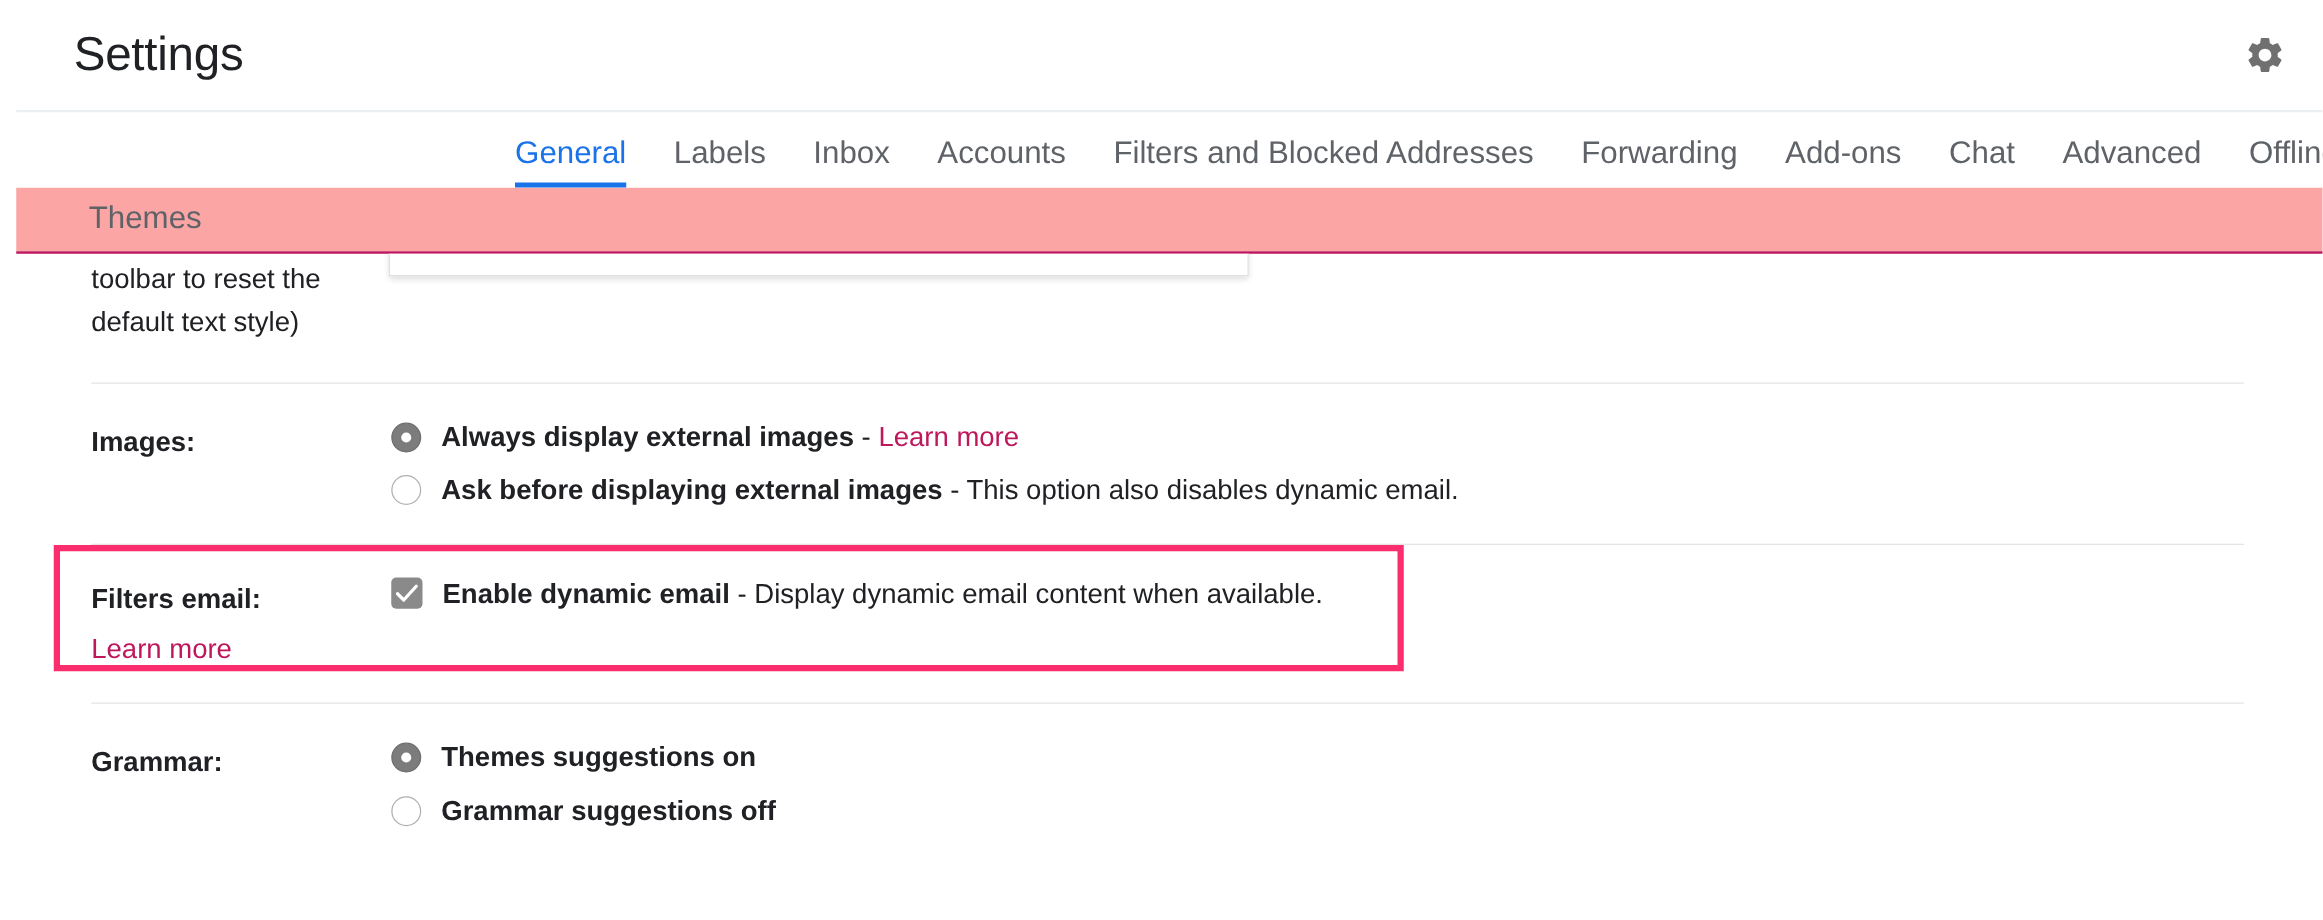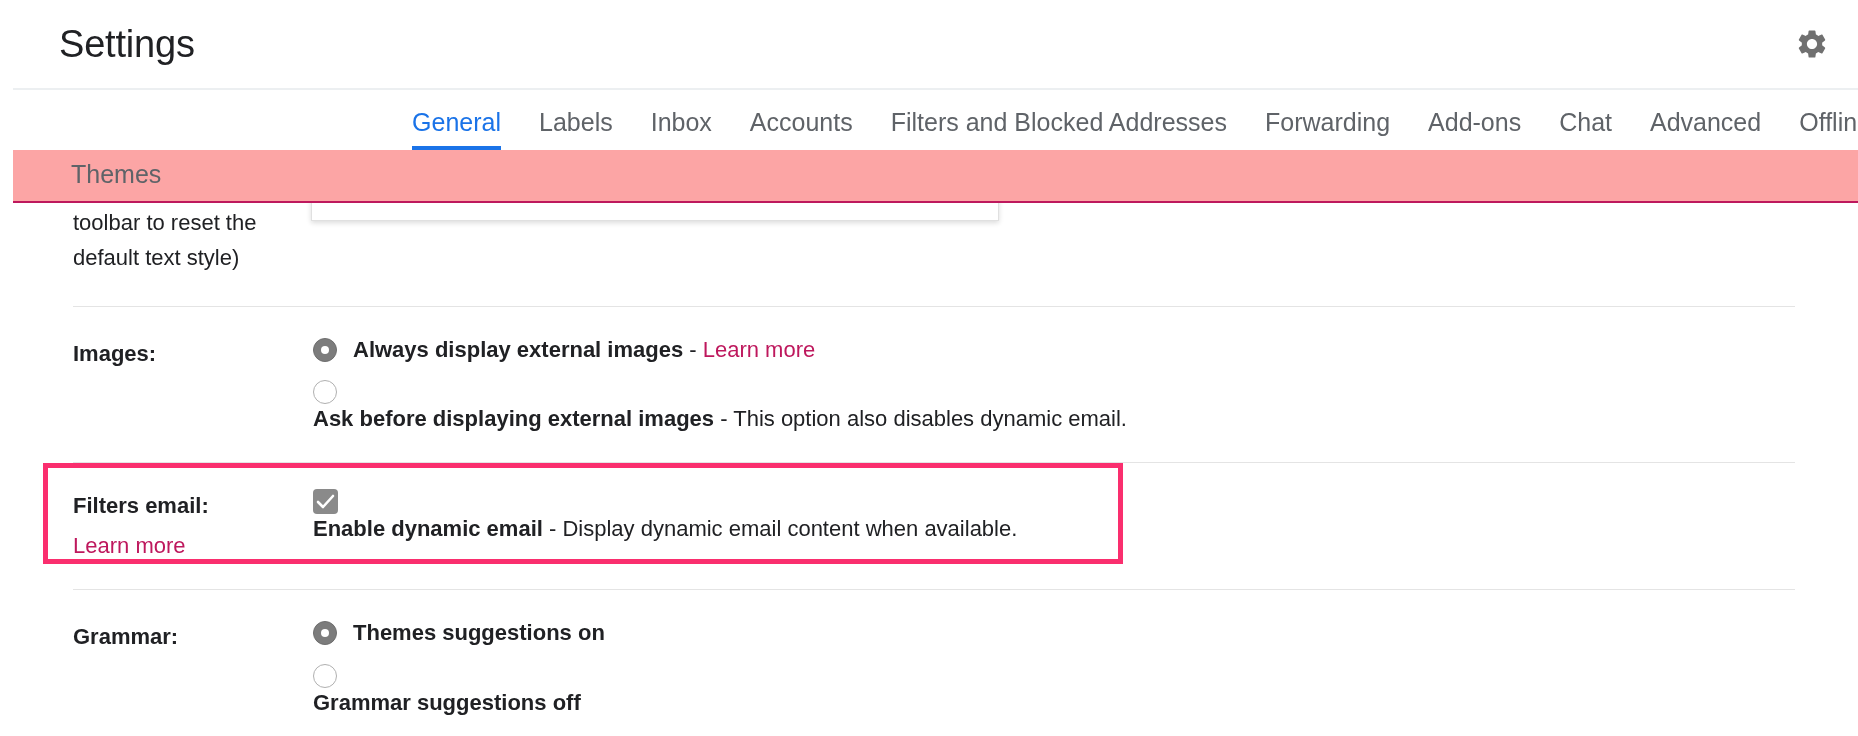--- a/index.html
+++ b/index.html
@@ -144,21 +144,21 @@
     color:#202124;
     overflow:hidden;
   }
 
   
   .opt {
     display:flex;
     align-items:flex-start;
     margin-bottom:13px;
   }
-  .opt:last-child { margin-bottom:0;flex-direction:column; }
+  .opt:last-child { margin-bottom:0; }
 
   .radio {
     width:24px; height:24px;
     border-radius:50%;
     flex:0 0 24px;
     margin:3px 16px 0 0;
     cursor:pointer;
     position:relative;
     box-sizing:border-box;
   }

